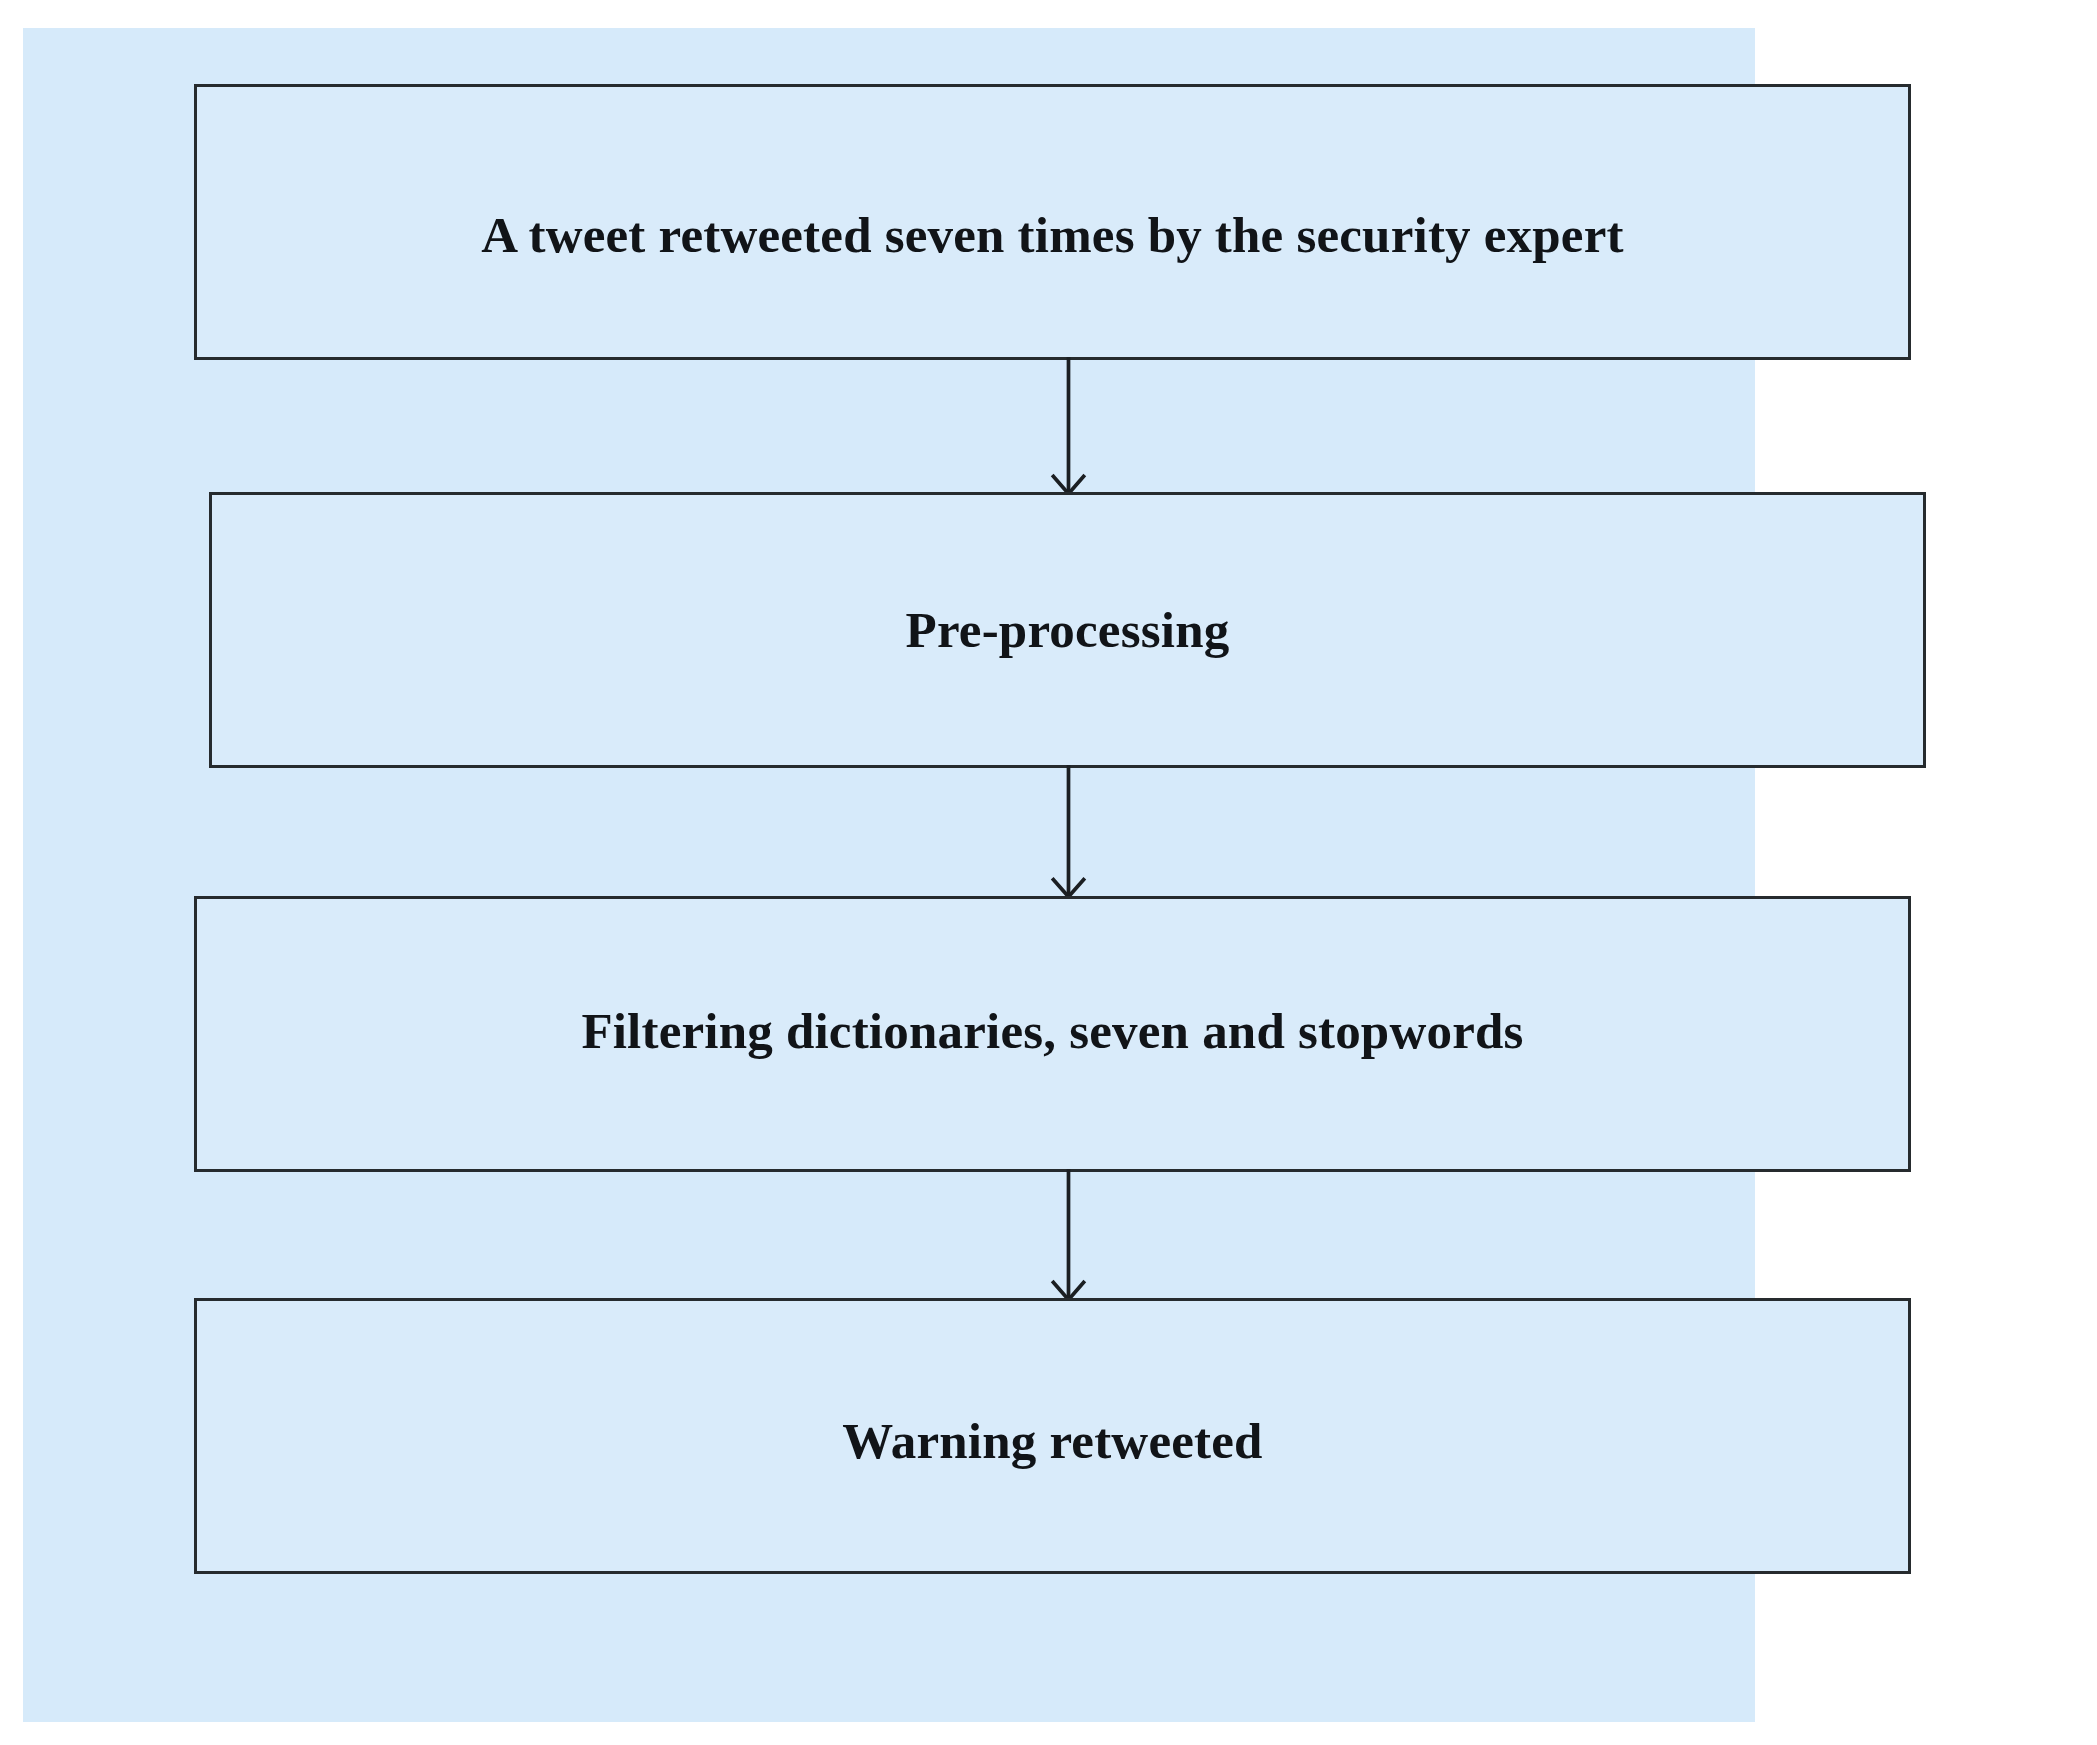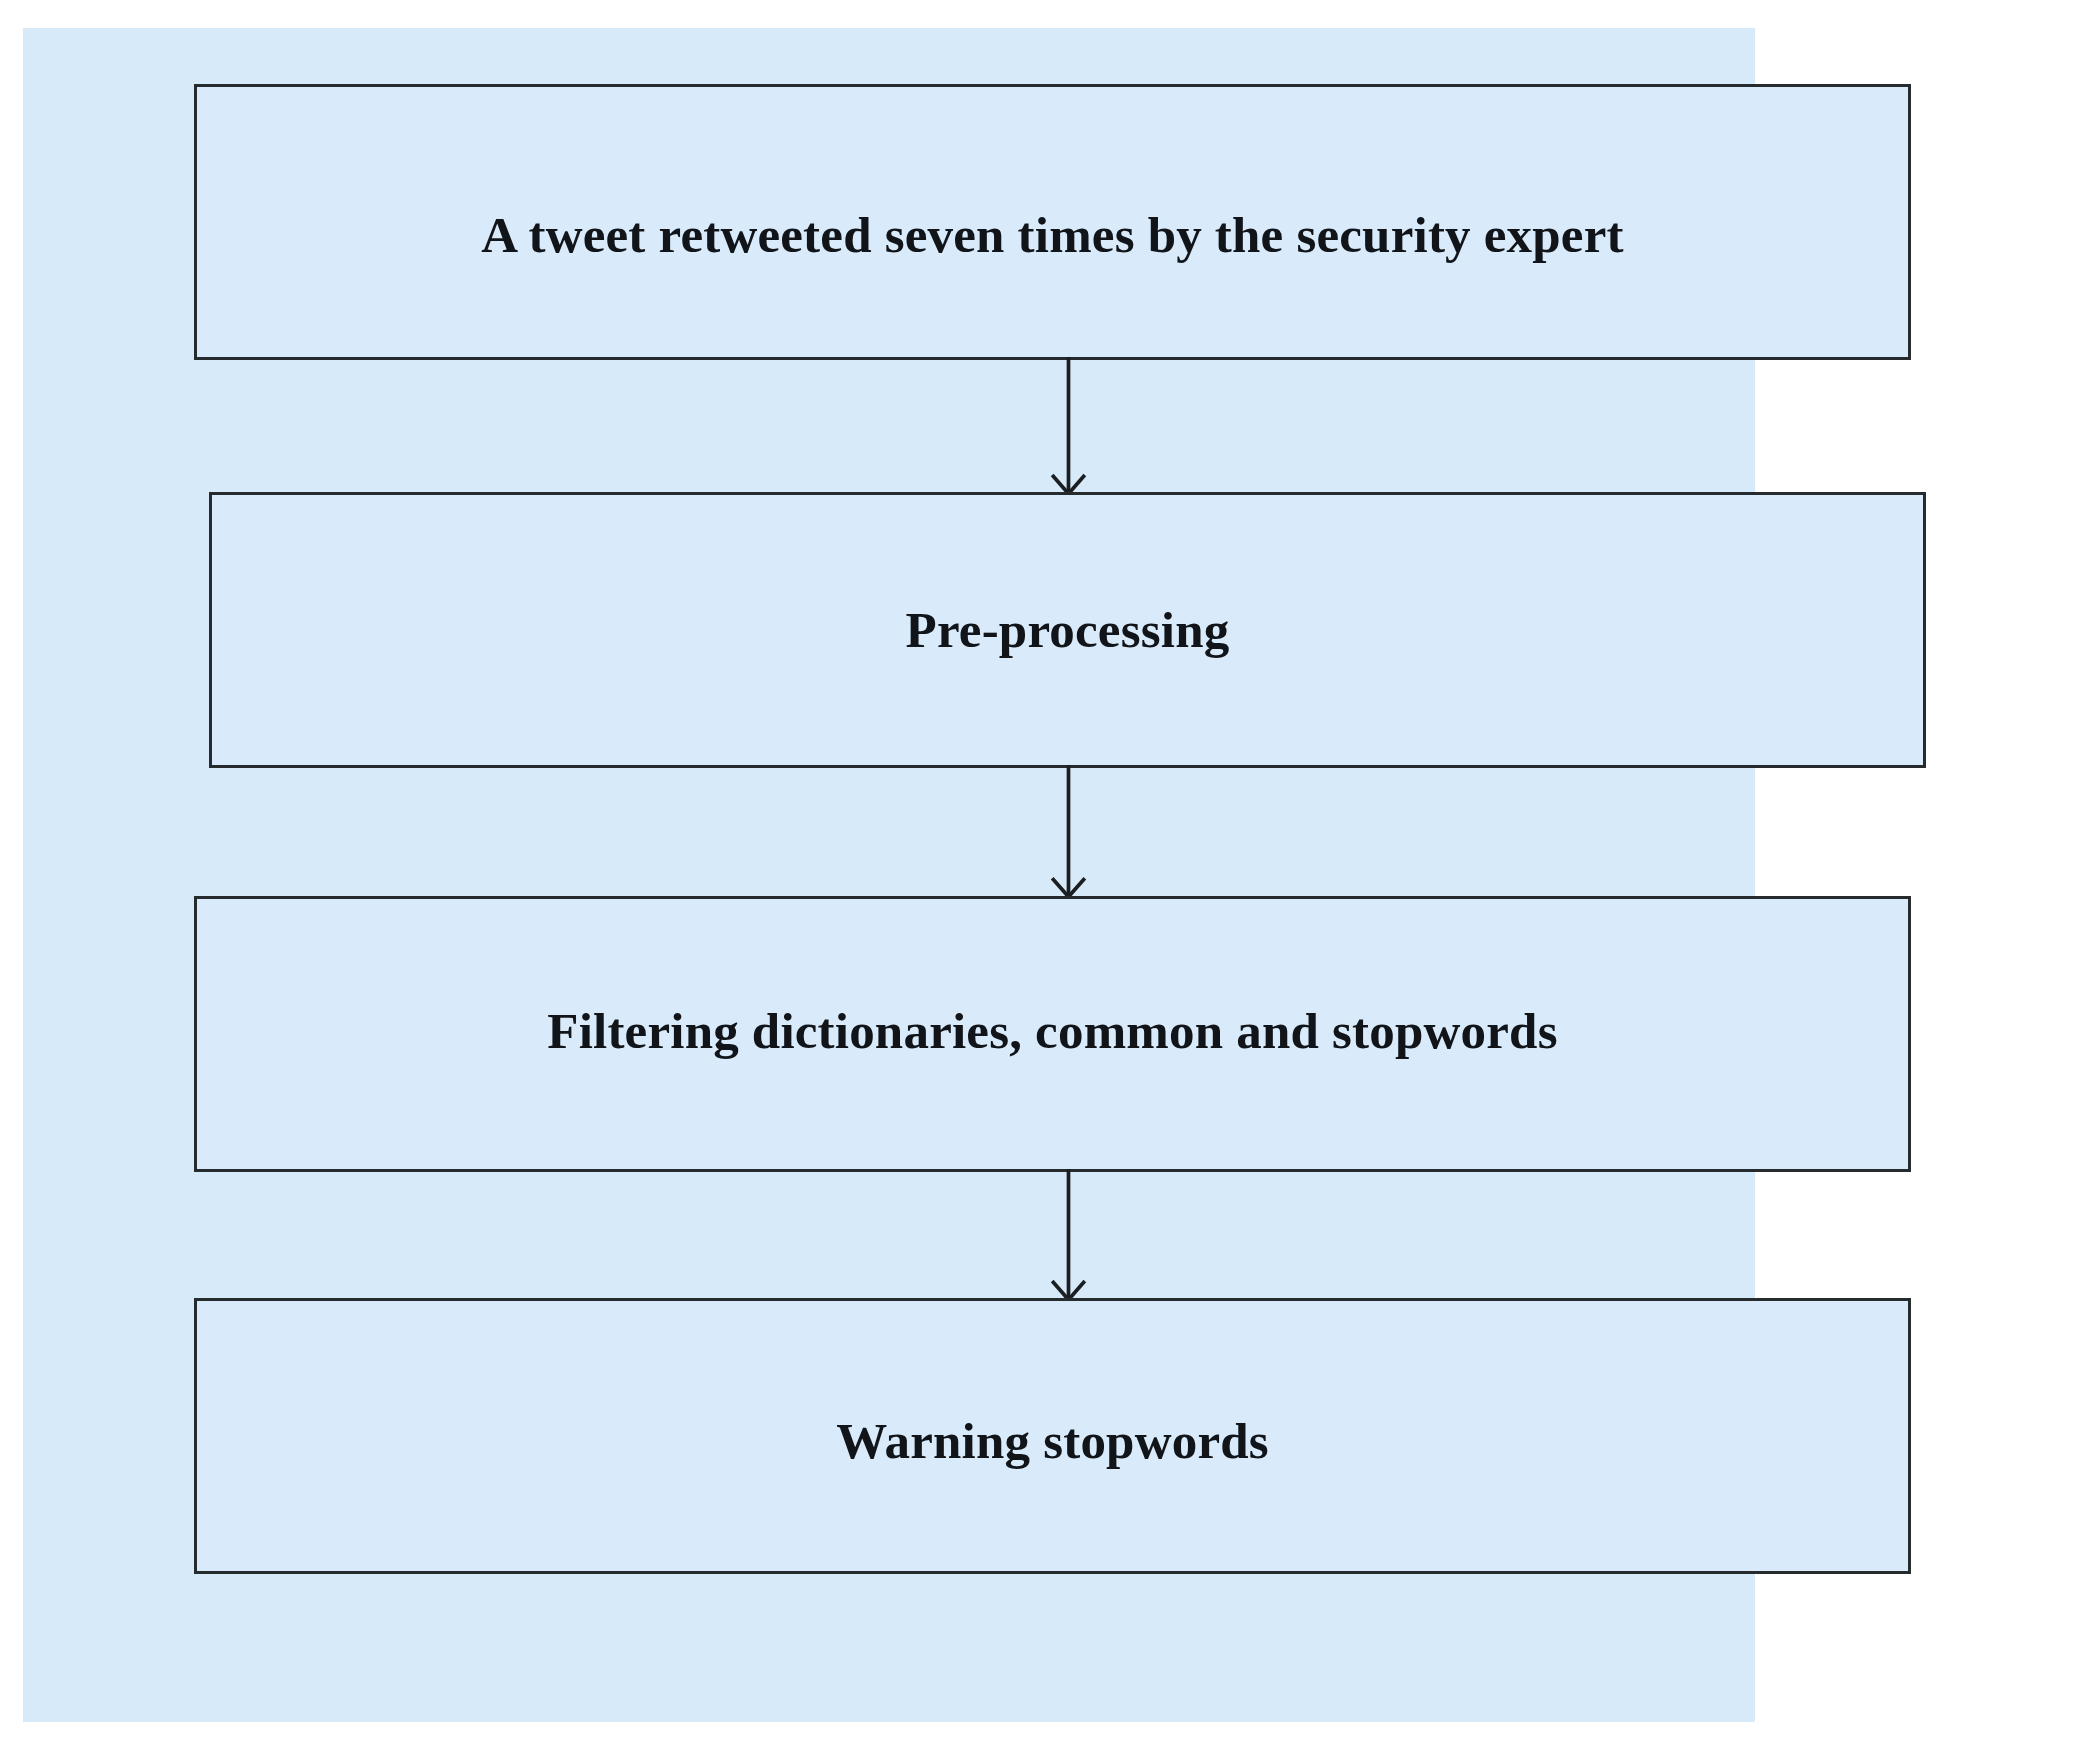--- a/index.html
+++ b/index.html
@@ -89,29 +89,29 @@
     </div>
 
     <div class="connector" id="arrow-2">
       <svg viewBox="0 0 120 180" preserveAspectRatio="none" aria-hidden="true">
         <line x1="60" y1="0" x2="60" y2="176" stroke="#1b1f22" stroke-width="5"></line>
         <path d="M 38 152 L 60 177 L 82 152" fill="none" stroke="#1b1f22" stroke-width="5" stroke-linecap="butt"></path>
       </svg>
     </div>
 
     <div class="flow-box" id="box-3">
-      <span class="box-label">Filtering dictionaries, common and stopwords</span>
+      <span class="box-label">Filtering dictionaries, seven and stopwords</span>
     </div>
 
     <div class="connector" id="arrow-3">
       <svg viewBox="0 0 120 178" preserveAspectRatio="none" aria-hidden="true">
         <line x1="60" y1="0" x2="60" y2="174" stroke="#1b1f22" stroke-width="5"></line>
         <path d="M 38 150 L 60 175 L 82 150" fill="none" stroke="#1b1f22" stroke-width="5" stroke-linecap="butt"></path>
       </svg>
     </div>
 
     <div class="flow-box" id="box-4">
-      <span class="box-label">Warning stopwords</span>
+      <span class="box-label">Warning retweeted</span>
     </div>
 
   </div>
 </div>
 
 
 </body></html>

